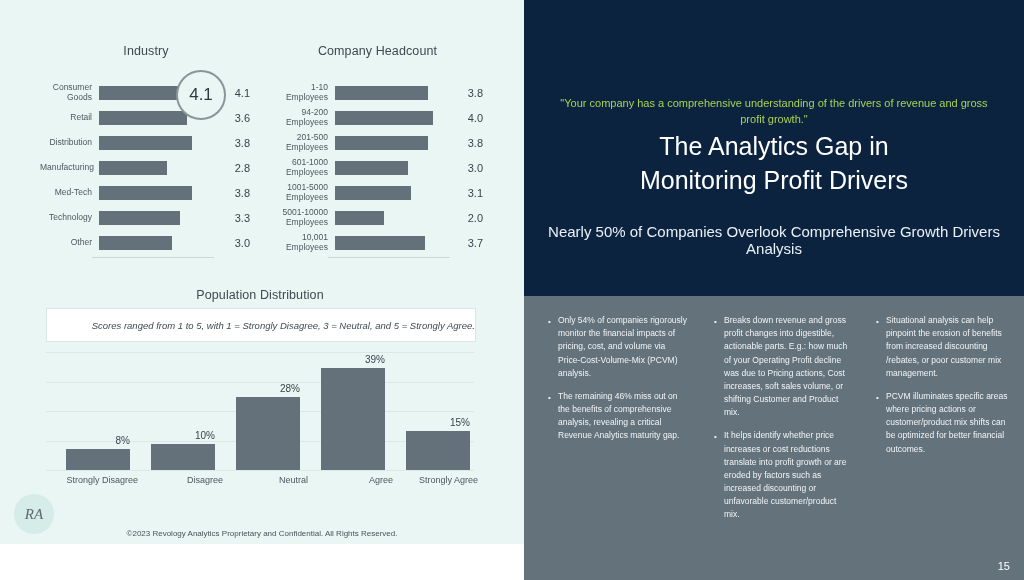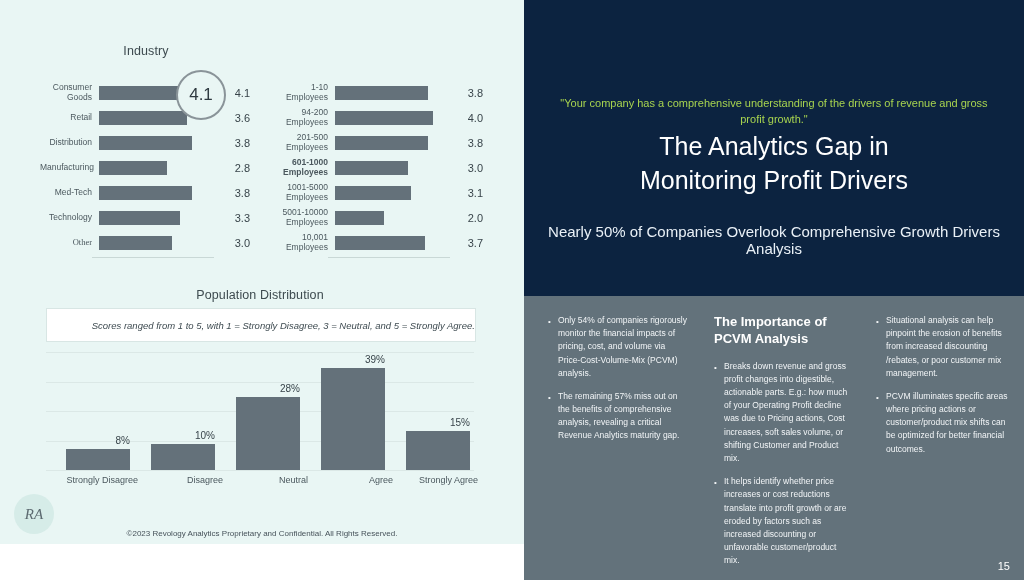--- a/index.html
+++ b/index.html
@@ -286,31 +286,32 @@
           <div class="hbar-value">3.8</div>
         </div>
         <div class="hbar-row">
           <div class="hbar-label" style="width: 52px;">Technology</div>
           <div class="hbar-track">
             <div class="hbar-fill" style="width: 80.52px; background: rgb(100, 113, 122);"></div>
           </div>
           <div class="hbar-value">3.3</div>
         </div>
         <div class="hbar-row">
-          <div class="hbar-label" style="width: 52px; font-family: Liberation Serif, serif;">Other</div>
+          <div class="hbar-label" style="width: 52px;">Other</div>
           <div class="hbar-track">
             <div class="hbar-fill" style="width: 73.2px; background: rgb(100, 113, 122);"></div>
           </div>
           <div class="hbar-value">3.0</div>
         </div>
         <div class="axis-line" style="left: 52px; width: 122px; top: 177px;"></div>
       </div>
 
     <div id="industry-highlight">4.1</div>
 
+    <div class="chart-title" style="left:270px; top:44px; width:215px;">Company Headcount</div>
     <div class="hbar-chart" id="headcount-chart" style="left:268px; top:80px; width:215px;">
         <div class="hbar-row">
           <div class="hbar-label" style="width: 60px;">1-10 Employees</div>
           <div class="hbar-track">
             <div class="hbar-fill" style="width: 92.72px; background: rgb(100, 113, 122);"></div>
           </div>
           <div class="hbar-value">3.8</div>
         </div>
         <div class="hbar-row">
           <div class="hbar-label" style="width: 60px;">94-200 Employees</div>
@@ -320,21 +321,21 @@
           <div class="hbar-value">4.0</div>
         </div>
         <div class="hbar-row">
           <div class="hbar-label" style="width: 60px;">201-500 Employees</div>
           <div class="hbar-track">
             <div class="hbar-fill" style="width: 92.72px; background: rgb(100, 113, 122);"></div>
           </div>
           <div class="hbar-value">3.8</div>
         </div>
         <div class="hbar-row">
-          <div class="hbar-label" style="width: 60px; font-weight: bold;">601-1000 Employees</div>
+          <div class="hbar-label" style="width: 60px;">601-1000 Employees</div>
           <div class="hbar-track">
             <div class="hbar-fill" style="width: 73.2px; background: rgb(100, 113, 122);"></div>
           </div>
           <div class="hbar-value">3.0</div>
         </div>
         <div class="hbar-row">
           <div class="hbar-label" style="width: 60px;">1001-5000 Employees</div>
           <div class="hbar-track">
             <div class="hbar-fill" style="width: 75.64px; background: rgb(100, 113, 122);"></div>
           </div>
@@ -413,26 +414,25 @@
 
   <div id="right-bottom">
     <div class="col" id="col-0" style="left:24px;">
       <div class="bullets">
           <div class="bullet">
             <span class="dot">•</span>
             <span>Only 54% of companies rigorously monitor the financial impacts of pricing, cost, and volume via Price-Cost-Volume-Mix (PCVM) analysis.</span>
           </div>
           <div class="bullet">
             <span class="dot">•</span>
-            <span>The remaining 57% miss out on the benefits of comprehensive analysis, revealing a critical Revenue Analytics maturity gap.</span>
+            <span>The remaining 46% miss out on the benefits of comprehensive analysis, revealing a critical Revenue Analytics maturity gap.</span>
           </div>
         </div>
     </div>
     <div class="col" id="col-1" style="left:190px;">
-      <h3>The Importance of PCVM Analysis</h3>
       <div class="bullets">
           <div class="bullet">
             <span class="dot">•</span>
             <span>Breaks down revenue and gross profit changes into digestible, actionable parts. E.g.: how much of your Operating Profit decline was due to Pricing actions, Cost increases, soft sales volume, or shifting Customer and Product mix.</span>
           </div>
           <div class="bullet">
             <span class="dot">•</span>
             <span>It helps identify whether price increases or cost reductions translate into profit growth or are eroded by factors such as increased discounting or unfavorable customer/product mix.</span>
           </div>
         </div>

